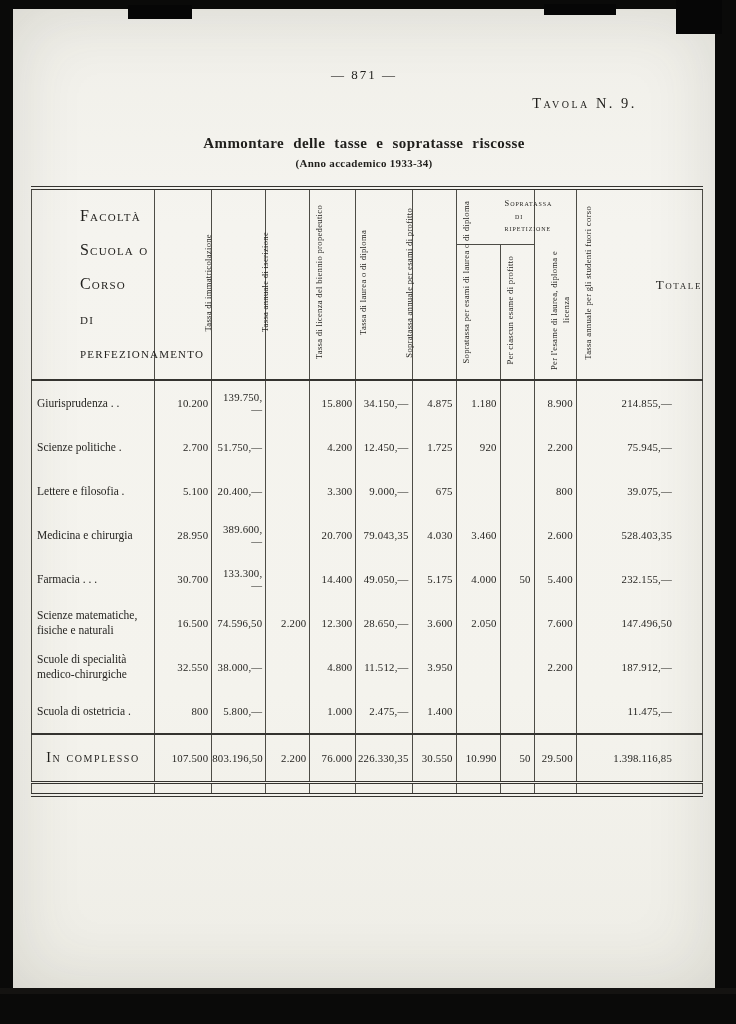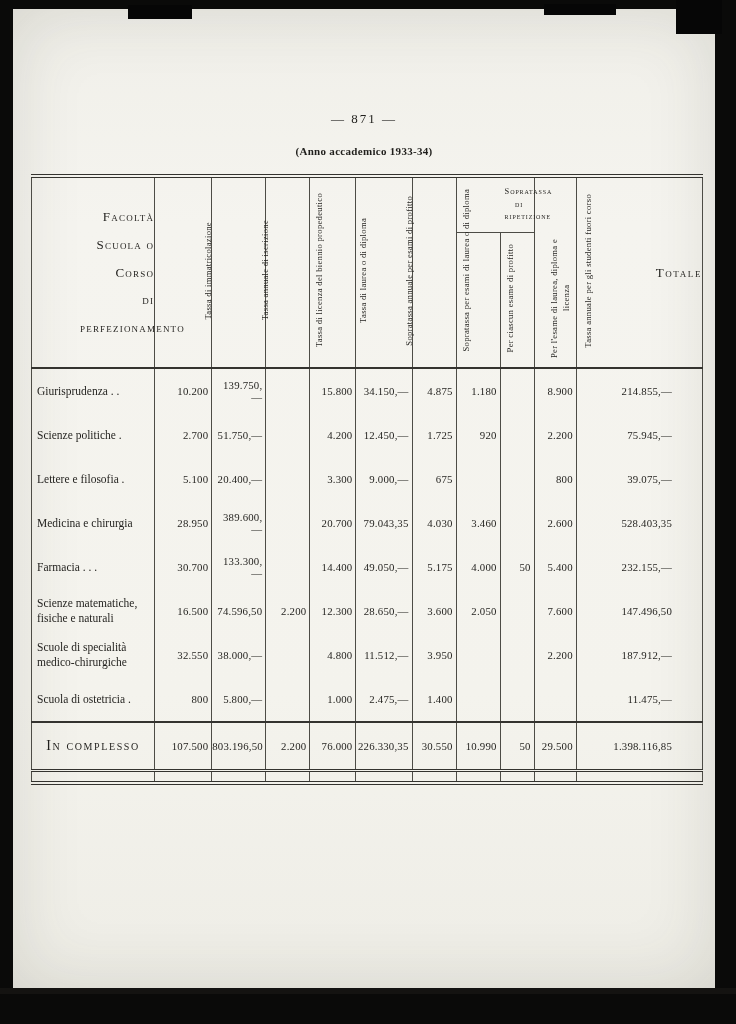--- a/index.html
+++ b/index.html
@@ -11,32 +11,32 @@
   .artifact{position:absolute;background:#060606;z-index:3;}
   .a1{left:128px;top:5px;width:64px;height:14px;}
   .a2{left:544px;top:4px;width:72px;height:11px;}
   .a3{right:14px;top:0;width:46px;height:34px;}
   .a4{left:0;bottom:30px;width:736px;height:6px;background:#141311;}
   .sheet{
     position:absolute;left:13px;top:9px;right:21px;bottom:36px;
     background:linear-gradient(180deg,#f0efe9 0%,#f5f4ef 22%,#f4f3ed 70%,#eeede6 100%);
     box-shadow:inset 0 0 70px rgba(60,55,40,.14);
   }
-  .pageno{margin-top:102px;text-align:center;font-size:13px;letter-spacing:2px;}
+  .pageno{margin-top:58px;text-align:center;font-size:13px;letter-spacing:2px;}
   .tavola{margin:12px 78px 0 0;text-align:right;font-size:14.5px;font-variant:small-caps;letter-spacing:2.5px;}
   .title{margin:18px 8px 0;text-align:center;font-size:15px;font-weight:bold;line-height:27px;letter-spacing:.4px;word-spacing:5px;}
   .subtitle{text-align:center;font-size:11px;font-weight:bold;letter-spacing:.3px;}
 
   table{
     border-collapse:collapse;table-layout:fixed;width:672px;margin:17px 0 0 18px;
     border-top:4px double #34332f;border-bottom:4px double #34332f;
   }
   th,td{border-left:1px solid #4d4c46;border-right:1px solid #4d4c46;padding:0;}
   thead th{font-weight:normal;padding-left:48px;}
-  th.stub{font-size:13px;line-height:2.15;text-align:right;font-variant:small-caps;letter-spacing:1.2px;white-space:pre-line;vertical-align:middle;}
+  th.stub{font-size:16px;line-height:2.15;text-align:left;font-variant:small-caps;letter-spacing:1.2px;white-space:pre-line;vertical-align:middle;}
   th.vert{vertical-align:middle;text-align:center;}
   th.vert .rot{
     display:inline-block;writing-mode:vertical-rl;transform:rotate(180deg);
     font-size:8.6px;line-height:1.35;max-height:178px;letter-spacing:.3px;font-weight:normal;
   }
   tr.h2 th{height:134px;}
   tr.h2 th .rot{max-height:124px;}
   th.group{
     height:54px;vertical-align:middle;text-align:center;font-size:8.4px;font-variant:small-caps;
     letter-spacing:.9px;line-height:1.5;white-space:pre-line;border-bottom:1px solid #4d4c46;
@@ -54,21 +54,23 @@
 </head>
 <body>
 
 <div class="artifact a1"></div>
 <div class="artifact a2"></div>
 <div class="artifact a3"></div>
 <div class="artifact a4"></div>
 
 <div class="sheet">
   <div class="pageno">— 871 —</div>
+  <div class="tavola">Tavola N. 9.</div>
   <div class="title">
+    <div>Ammontare delle tasse e sopratasse riscosse</div>
   </div>
   <div class="subtitle">(Anno accademico 1933-34)</div>
 
   <table>
     <colgroup>
       <col style="width:123px">
         <col style="width:57px">
         <col style="width:54px">
         <col style="width:44px">
       <col style="width:46px">

